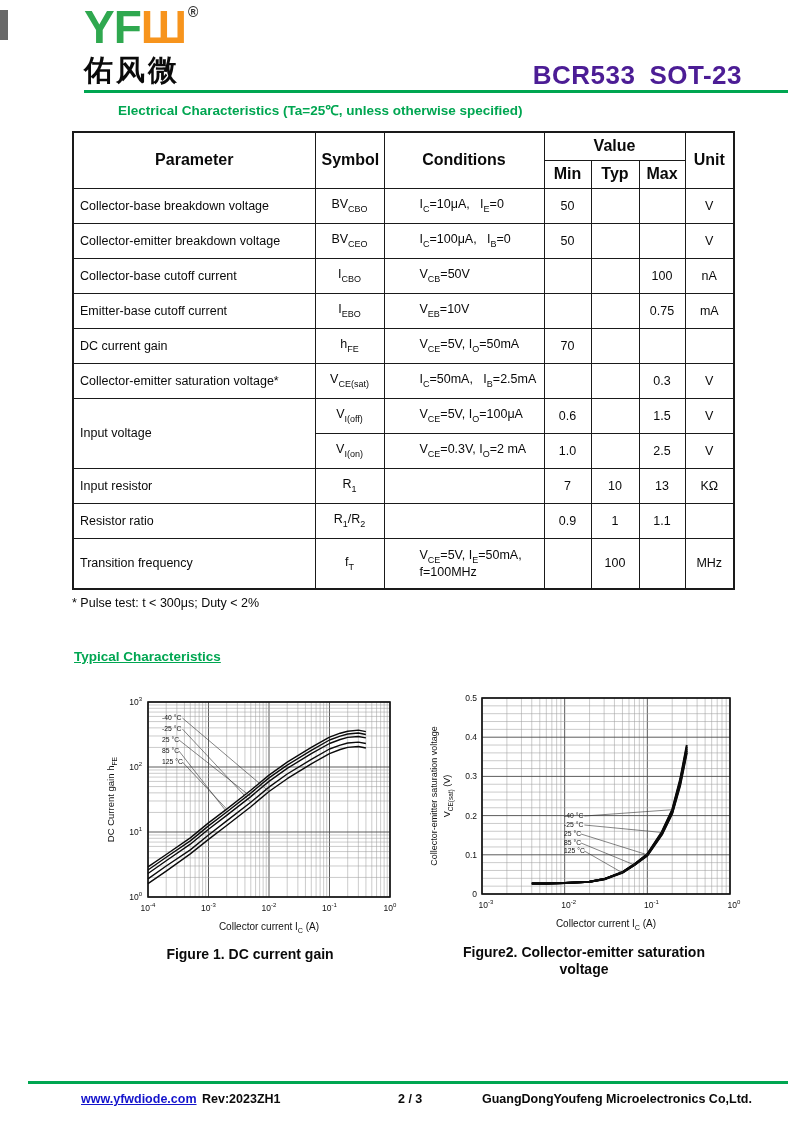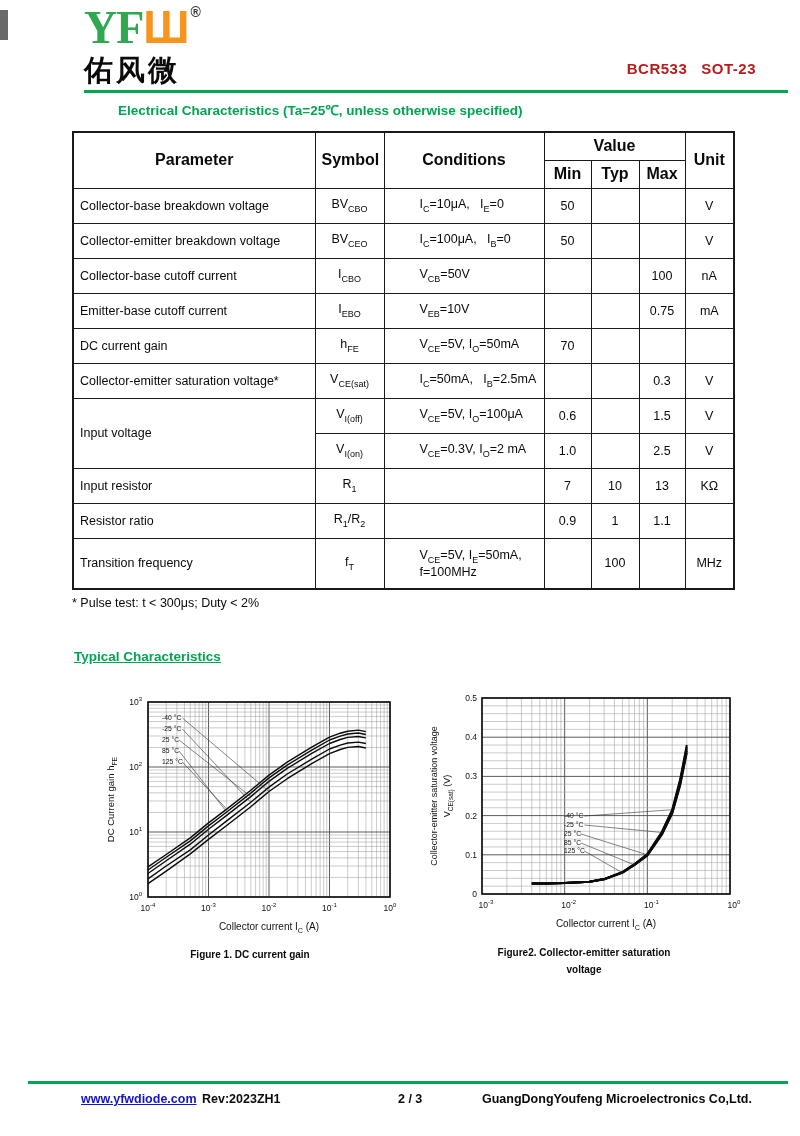--- a/index.html
+++ b/index.html
@@ -6,25 +6,25 @@
   html,body { background:#e8e8e8; }
   body { font-family:"Liberation Sans", sans-serif; }
   .page{
     position:relative; width:800px; height:1136px; background:#ffffff;
     margin:0 auto; overflow:hidden; color:#111;
   }
   .scan-artifact{ position:absolute; left:0; top:10px; width:8px; height:30px; background:#4f4f4f; opacity:.85; }
 
   
   .logo-en{ position:absolute; left:84px; top:4px; font-size:46px; font-weight:bold; line-height:1; letter-spacing:-1px; }
-  .lg-green{ color:var(--logo-green,#2fa84f);font-family:Liberation Serif, serif; }
+  .lg-green{ color:var(--logo-green,#2fa84f); }
   .lg-orange{ color:var(--logo-orange,#f7941d); }
   .lg-reg{ font-size:14px; font-weight:bold; color:#333; vertical-align:26px; margin-left:2px; }
   .logo-cn{ position:absolute; left:84px; top:51px; font-size:29px; font-weight:bold; letter-spacing:3px; color:#0a0a0a; }
-  .doc-title{ position:absolute; right:44px; top:60px; font-size:15px; font-weight:bold; letter-spacing:.5px; color:#b91c1c; }
+  .doc-title{ position:absolute; right:58px; top:60px; font-size:26px; font-weight:bold; letter-spacing:.5px; color:#4c1d95; }
   .doc-title .gap{ display:inline-block; width:14px; }
   .header-rule{ position:absolute; left:84px; top:90px; width:704px; height:3px; background:var(--accent-green,#00a651); }
 
   .sec-heading{ position:absolute; font-size:13.5px; font-weight:bold; color:var(--accent-green,#00a651); }
   #sec1{ left:74px; top:101px;padding-left:44px; }
   #sec2{ left:74px; top:649px;text-decoration:underline; }
 
   
   .tbl-wrap{ position:absolute; left:72px; top:131px; }
   table{ border-collapse:collapse; table-layout:fixed; width:661px; font-size:12.5px; color:#0a0a0a; background:#fff; border:2px solid #1a1a1a; }
@@ -38,21 +38,21 @@
   td.min, td.typ, td.max, td.unit{ text-align:center; }
   sub{ font-size:9px; }
 
   .footnote{ position:absolute; left:72px; top:596px; font-size:12.5px; color:#0a0a0a; }
 
   
   .figure{ position:absolute; }
   #fig1{ left:100px; top:692px; width:300px; }
   #fig2{ left:424px; top:688px; width:320px; }
   svg{ display:block; font-family:"Liberation Sans", sans-serif; }
-  .fig-caption{ text-align:center; font-size:10px; font-weight:bold; color:#0a0a0a; margin-top:4px; line-height:17px; }
+  .fig-caption{ text-align:center; font-size:14px; font-weight:bold; color:#0a0a0a; margin-top:4px; line-height:17px; }
 
   
   .footer-rule{ position:absolute; left:28px; top:1081px; width:760px; height:3px; background:var(--accent-green,#00a651); }
   .footer-item{ position:absolute; top:1092px; font-size:12.5px; font-weight:bold; color:#0a0a0a; white-space:nowrap; }
   #f-link{ left:49px; color:var(--link-blue,#1414cc); text-decoration:underline;margin-left:32px; }
   #f-rev{ left:202px; }
   #f-page{ left:398px; }
   #f-company{ left:482px; }
 </style>
 </head>

